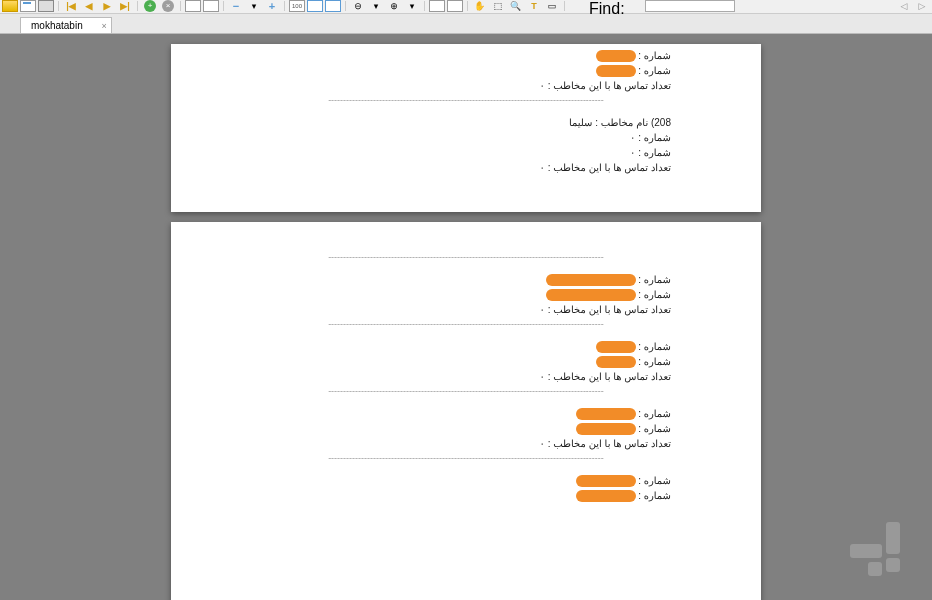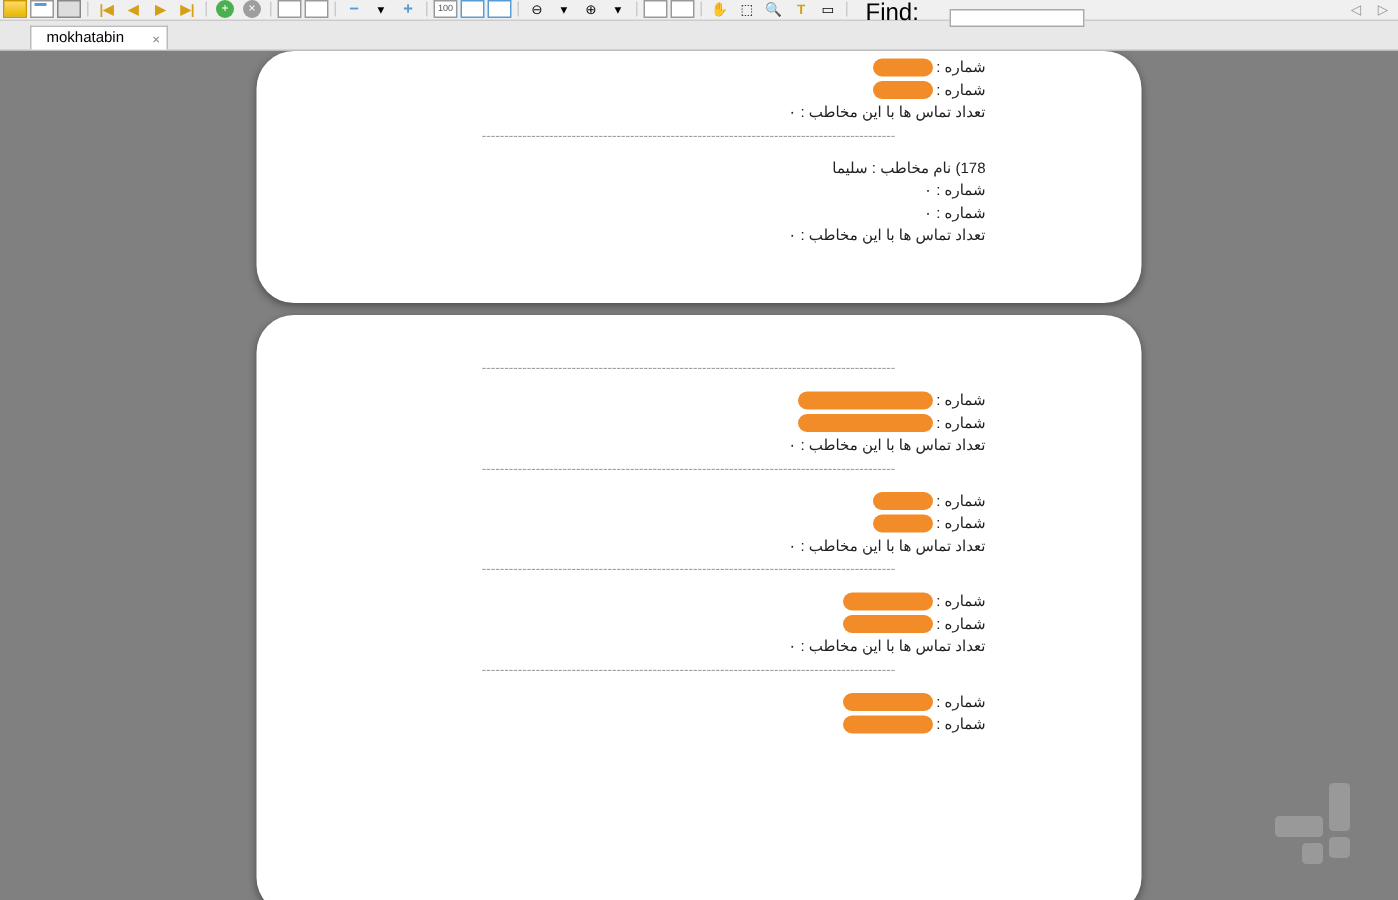--- a/index.html
+++ b/index.html
@@ -20,31 +20,31 @@
 .ic-circ-g { background:#4caf50; border-radius:50%; width:12px; height:12px; color:#fff; line-height:12px; font-size:8px; text-align:center; }
 .ic-circ-x { background:#9e9e9e; border-radius:50%; width:12px; height:12px; color:#fff; line-height:12px; font-size:8px; text-align:center; }
 .ic-page { background:#fff; border:1px solid #999; }
 .ic-zoomout { color:#5b9bd5; font-weight:bold; font-size:11px; }
 .ic-zoomin { color:#5b9bd5; font-weight:bold; font-size:11px; }
 .ic-100 { background:#fff; border:1px solid #999; font-size:6px; color:#555; line-height:10px; text-align:center; }
 .ic-fit { background:#fff; border:1px solid #5b9bd5; }
 .ic-hand { color:#e6a23c; }
 .ic-find { color:#5b9bd5; }
 .ic-text { color:#d4a017; font-weight:bold; }
-.findbox { display:flex; align-items:flex-end; gap:20px; margin-left:8px; }
+.findbox { display:flex; align-items:flex-start; gap:20px; margin-left:20px; }
 .findbox input { width: 90px; height: 12px; font-size: 9px; border: 1px solid #aaa; }
 
 
 .tabbar { background:#e8e8e8; height:20px; display:flex; align-items:flex-end; padding-left:20px; border-bottom:1px solid #bbb; }
 .tab { background:#fff; border:1px solid #bbb; border-bottom:none; padding:2px 28px 2px 10px; font-size:10px; position:relative; display:flex; align-items:center; }
 .tab .close { position:absolute; right:4px; top:3px; font-size:9px; color:#888; cursor:pointer; }
 
 
 .docarea { position:absolute; top:34px; left:0; right:0; bottom:0; background:#808080; overflow:auto; }
-.page { background:#fff; width:590px; margin:0 auto 8px; box-shadow:0 2px 6px rgba(0,0,0,.4); position:relative; padding:0 14px 12px 0;border-radius:25px; }
+.page { background:#fff; width:590px; margin:10px auto 8px; box-shadow:0 2px 6px rgba(0,0,0,.4); position:relative; padding:0 0 12px 0; }
 .page1 { height:168px; }
 .page2 { min-height:400px; }
 
 .entry { text-align:right; direction:rtl; font-size:10px; color:#222; padding:4px 90px 0 0; position:relative; }
 .entry .ln { line-height:15px; position:relative; }
 .redact { display:inline-block; background:#f28c28; border-radius:10px; height:12px; vertical-align:middle; margin-right:2px; }
 .divider { direction:ltr; color:#999; font-size:9px; padding:2px 0 6px 0; text-align:center; letter-spacing:0; overflow:hidden; white-space:nowrap; }
 
 
 .wm { position:absolute; right:22px; bottom:22px; width:60px; height:60px; opacity:.85; pointer-events:none; }
@@ -117,21 +117,21 @@
 
 <div class="docarea">
   <div class="page page1" id="pg1">
       <div class="entry">
         <div class="ln">شماره :<span class="redact" style="width:40px"></span></div>
         <div class="ln">شماره :<span class="redact" style="width:40px"></span></div>
         <div class="ln">تعداد تماس ها با این مخاطب : ۰</div>
       </div>
       <div class="divider">--------------------------------------------------------------------------------------------</div>
       <div class="entry">
-        <div class="ln">178) نام مخاطب : سلیما</div>
+        <div class="ln">208) نام مخاطب : سلیما</div>
         <div class="ln">شماره : ۰</div>
         <div class="ln">شماره : ۰</div>
         <div class="ln">تعداد تماس ها با این مخاطب : ۰</div>
       </div>
     </div>
   <div class="page page2" id="pg2">
       <div style="height:28px"></div>
       <div class="divider">--------------------------------------------------------------------------------------------</div>
       <div class="entry">
         <div class="ln">شماره :<span class="redact" style="width:90px"></span></div>

